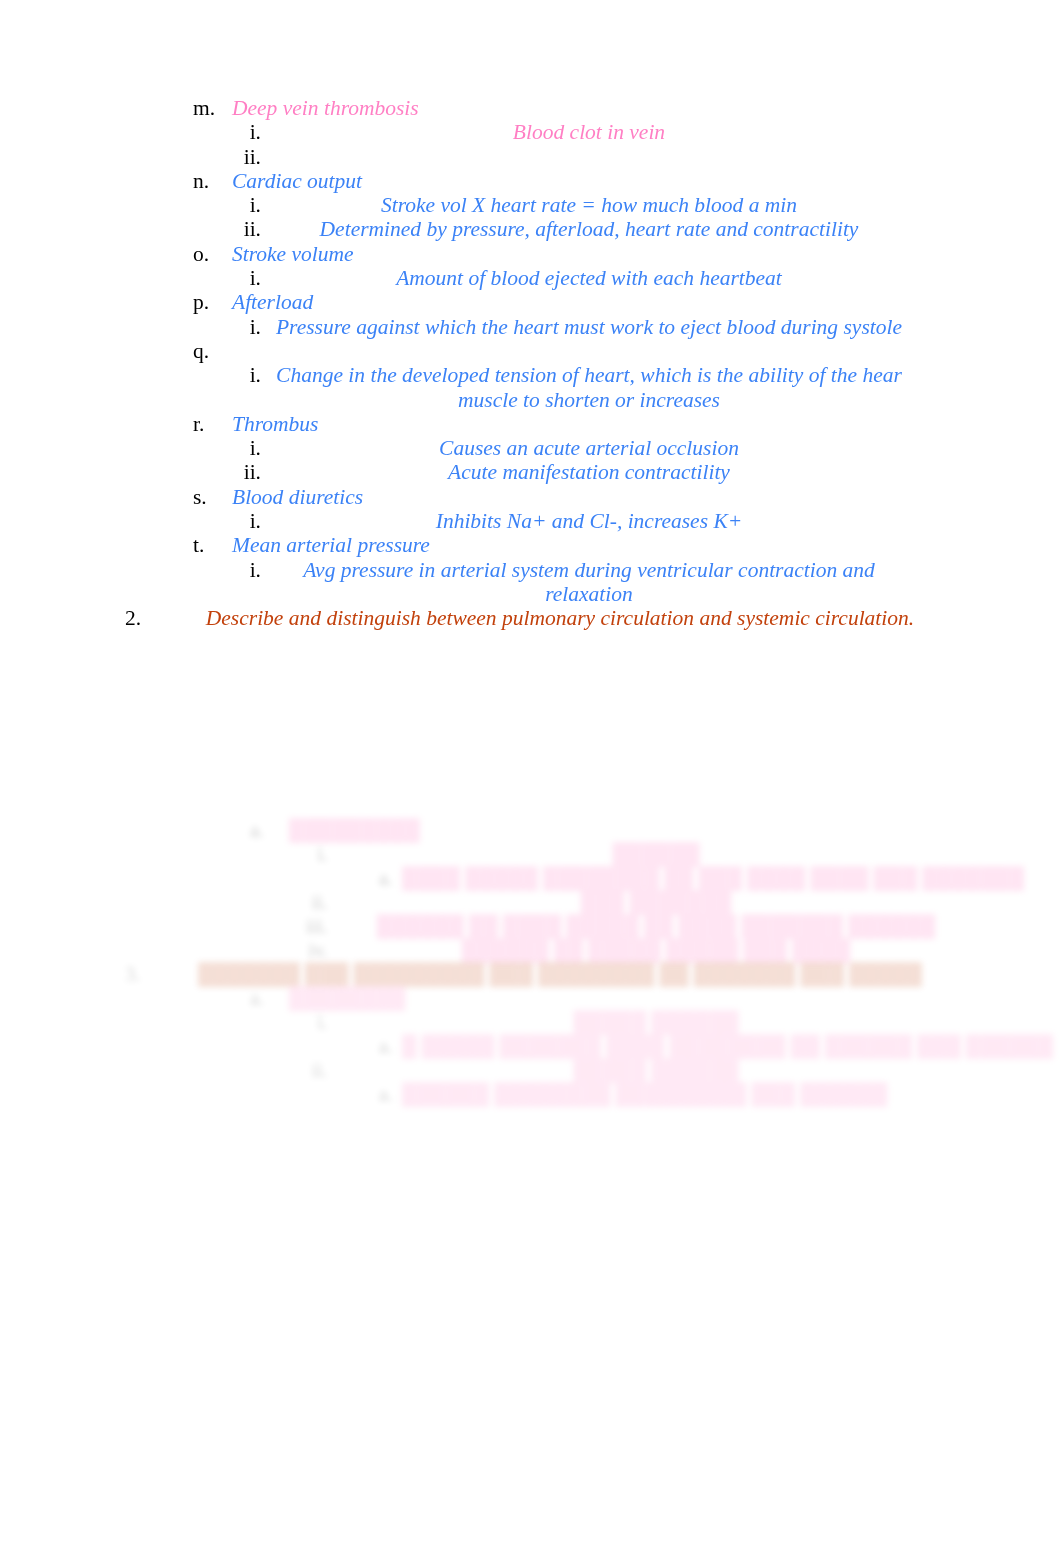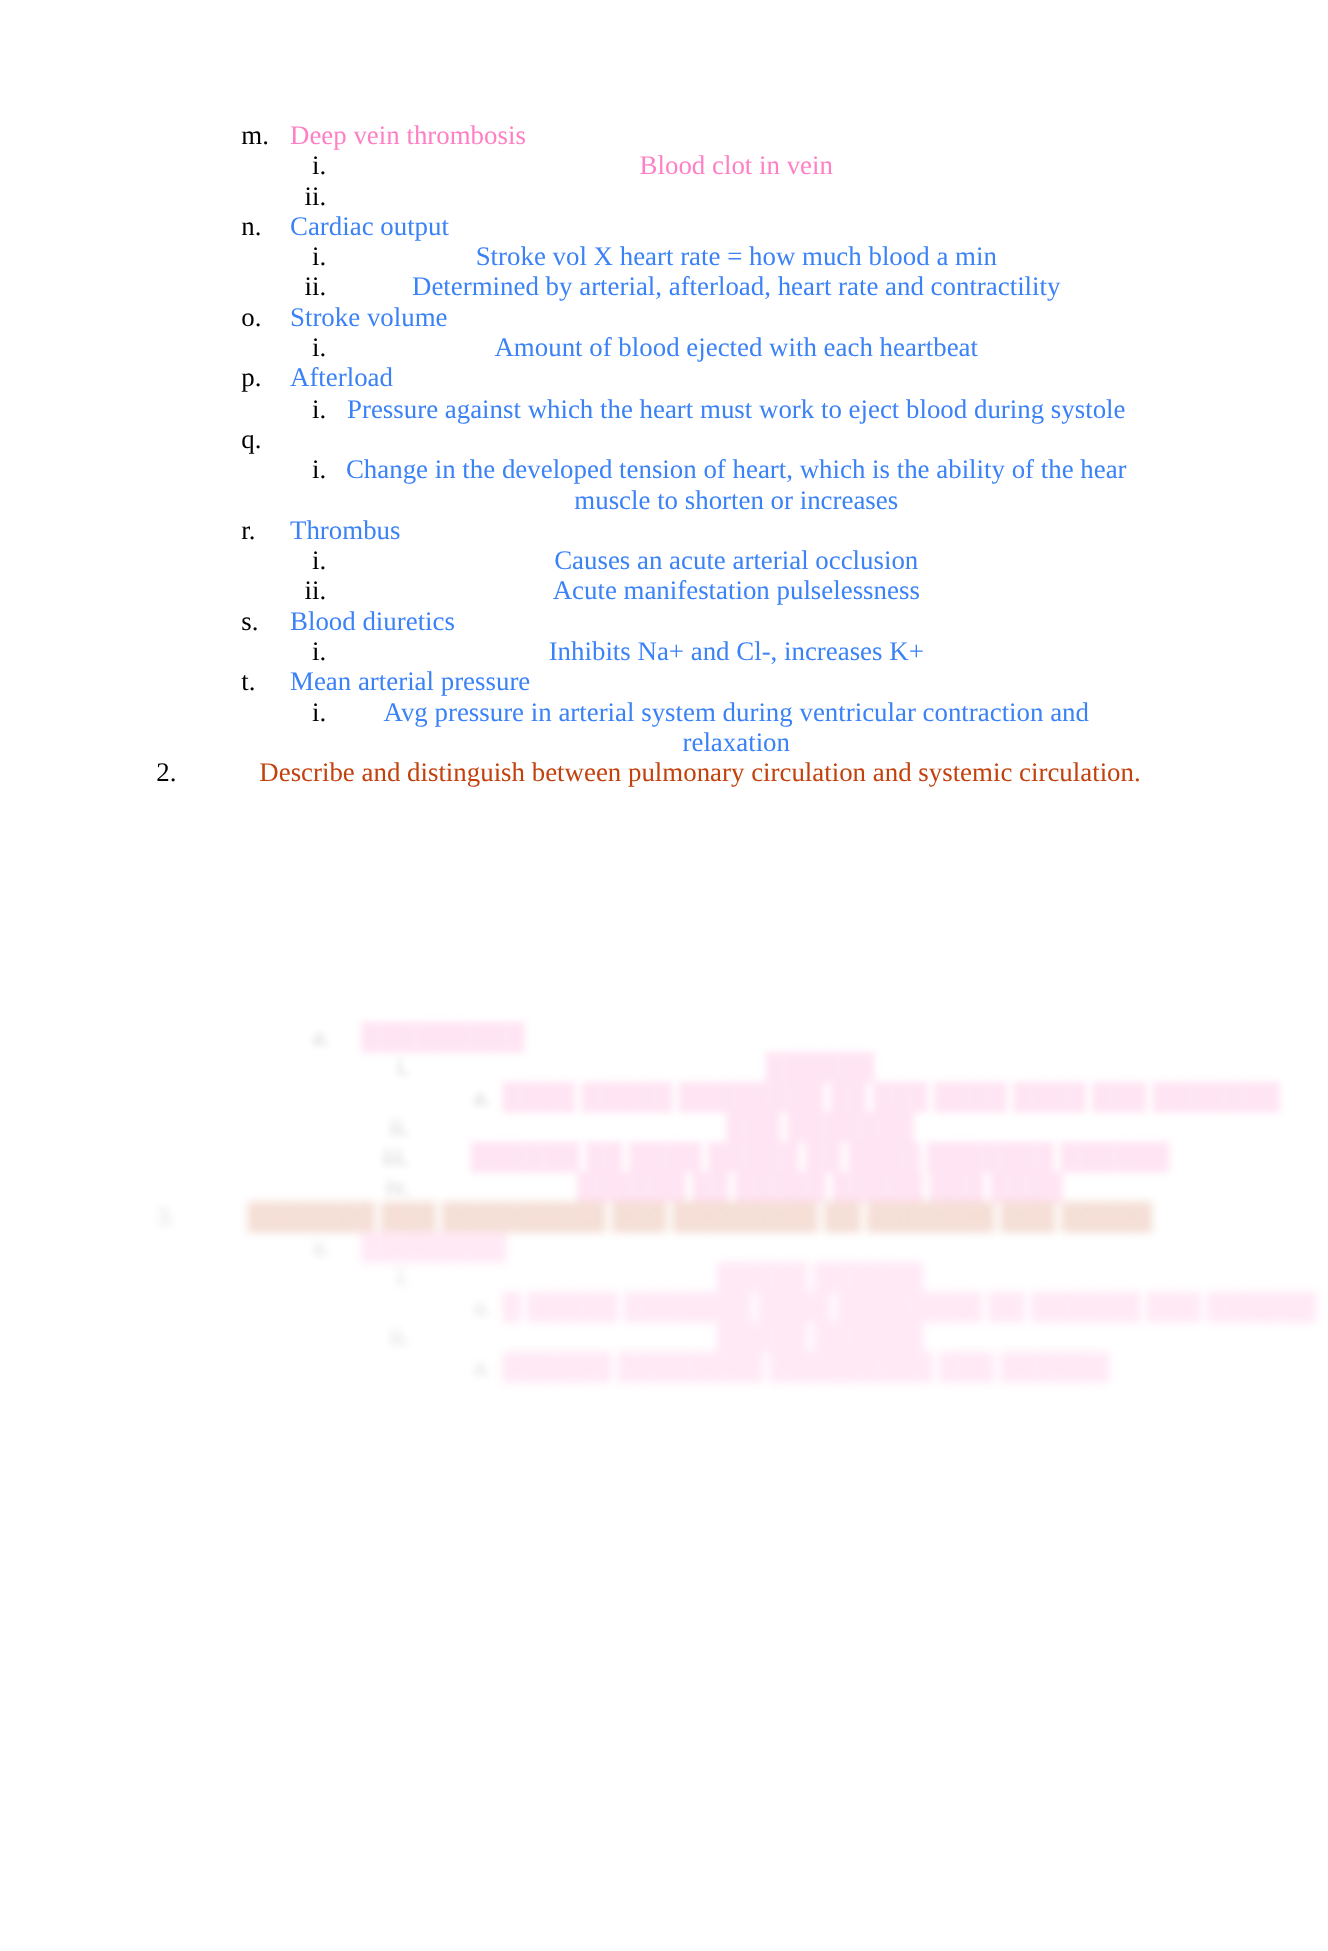--- a/index.html
+++ b/index.html
@@ -59,20 +59,21 @@
     margin-left: 125px;
     text-align: left;
     flex: 0 0 auto;
     color: #000000;
   }
 
   .row .body {
     flex: 1 1 auto;
     padding-left: 9px;
     max-width: 678px;
+    font-style: italic;
   }
   .lvl-roman .body { max-width: 638px; text-align: center; }
   .lvl-number .body { max-width: 790px; padding-left: 12px; }
 
   .c-pink   { color: #ff7fc4; }
   .c-orange { color: #3b82f6; }
   .c-black  { color: #c2410c; text-align: center; }
 
   
   .ghost {
@@ -124,21 +125,21 @@
       <div class="row lvl-letter">
         <span class="marker">n.</span>
         <span class="body c-orange">Cardiac output</span>
       </div>
       <div class="row lvl-roman">
         <span class="marker">i.</span>
         <span class="body c-orange">Stroke vol X heart rate = how much blood a min</span>
       </div>
       <div class="row lvl-roman">
         <span class="marker">ii.</span>
-        <span class="body c-orange">Determined by arterial, afterload, heart rate and contractility</span>
+        <span class="body c-orange">Determined by pressure, afterload, heart rate and contractility</span>
       </div>
       <div class="row lvl-letter">
         <span class="marker">o.</span>
         <span class="body c-orange">Stroke volume</span>
       </div>
       <div class="row lvl-roman">
         <span class="marker">i.</span>
         <span class="body c-orange">Amount of blood ejected with each heartbeat</span>
       </div>
       <div class="row lvl-letter">
@@ -159,21 +160,21 @@
       <div class="row lvl-letter">
         <span class="marker">r.</span>
         <span class="body c-orange">Thrombus</span>
       </div>
       <div class="row lvl-roman">
         <span class="marker">i.</span>
         <span class="body c-orange">Causes an acute arterial occlusion</span>
       </div>
       <div class="row lvl-roman">
         <span class="marker">ii.</span>
-        <span class="body c-orange">Acute manifestation pulselessness</span>
+        <span class="body c-orange">Acute manifestation contractility</span>
       </div>
       <div class="row lvl-letter">
         <span class="marker">s.</span>
         <span class="body c-orange">Blood diuretics</span>
       </div>
       <div class="row lvl-roman">
         <span class="marker">i.</span>
         <span class="body c-orange">Inhibits Na+ and Cl-, increases K+</span>
       </div>
       <div class="row lvl-letter">

